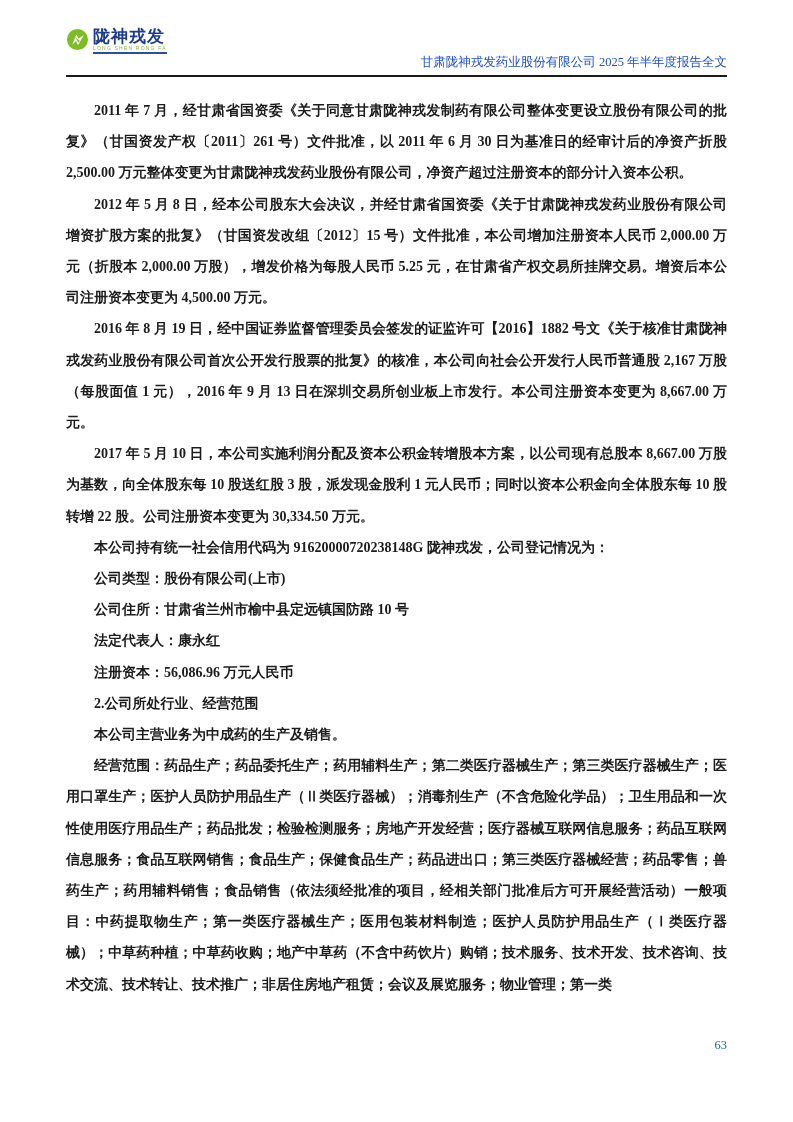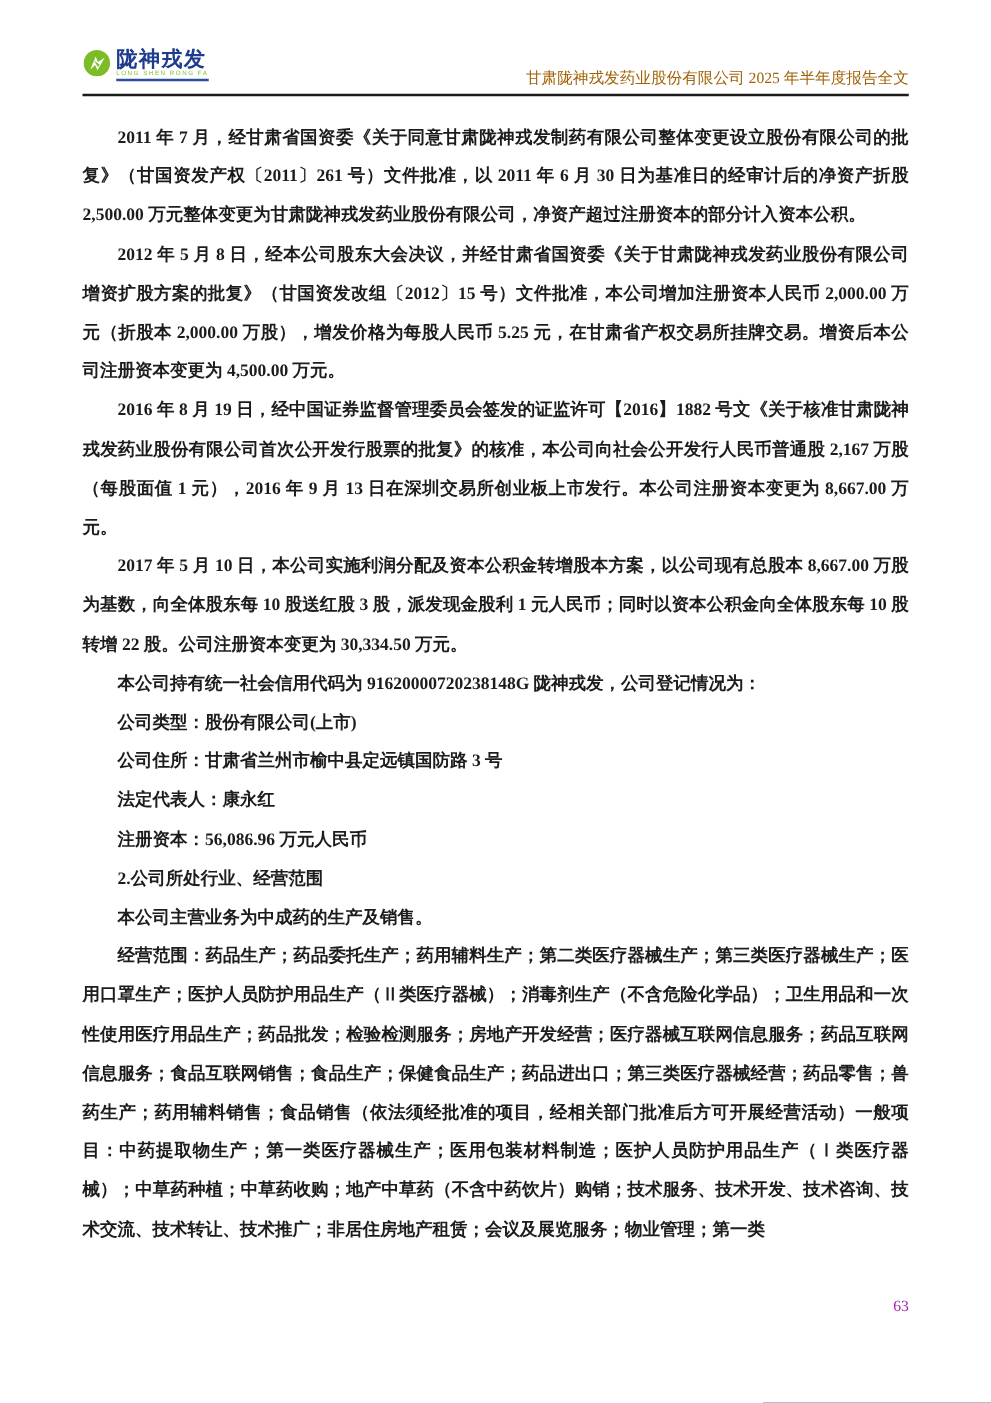--- a/index.html
+++ b/index.html
@@ -25,21 +25,21 @@
     display: flex;
     justify-content: space-between;
     align-items: flex-end;
     border-bottom: 2px solid #1b1b1b;
     box-sizing: border-box;
   }
   .logo {
     display: flex;
     align-items: flex-start;
     gap: 4px;
-    padding-bottom: 10px;
+    padding-bottom: 21px;
   }
   .logo-icon { width: 23px; height: 23px; display: block; }
   .logo-textcol { display: flex; flex-direction: column; }
   .logo-cn {
     font-size: 17px;
     font-weight: bold;
     line-height: 17px;
     color: #1e3c8e;
     letter-spacing: 1px;
     font-family: "Liberation Sans", sans-serif;
@@ -51,21 +51,21 @@
     color: #7cbc27;
     font-family: "Liberation Sans", sans-serif;
     border-bottom: 2px solid #2b4ea2;
     padding-bottom: 1px;
     white-space: nowrap;
   }
   .header-title {
     font-size: 12.5px;
     line-height: 14px;
     padding-bottom: 6px;
-    color: #a16207;
+    color: #1d4ed8;
     white-space: nowrap;
   }
   
   .doc-body {
     position: absolute;
     left: 66px;
     top: 95px;
     width: 661px;
     font-size: 14px;
     line-height: 31.2px;
@@ -75,21 +75,21 @@
     margin: 0;
     text-indent: 2em;
     font-weight: bold;
   }
   
   .page-number {
     position: absolute;
     top: 1038px;
     right: 66px;
     font-size: 12.5px;
-    color: #a21caf;
+    color: #0f766e;
   }
 </style>
 </head>
 <body>
 
 <div class="page">
 
   <div class="header">
     <div class="logo">
       <span>
@@ -107,21 +107,21 @@
     <div class="header-title">甘肃陇神戎发药业股份有限公司 2025 年半年度报告全文</div>
   </div>
 
   <div class="doc-body">
       <p>2011 年 7 月，经甘肃省国资委《关于同意甘肃陇神戎发制药有限公司整体变更设立股份有限公司的批复》（甘国资发产权〔2011〕261 号）文件批准，以 2011 年 6 月 30 日为基准日的经审计后的净资产折股 2,500.00 万元整体变更为甘肃陇神戎发药业股份有限公司，净资产超过注册资本的部分计入资本公积。</p>
       <p>2012 年 5 月 8 日，经本公司股东大会决议，并经甘肃省国资委《关于甘肃陇神戎发药业股份有限公司增资扩股方案的批复》（甘国资发改组〔2012〕15 号）文件批准，本公司增加注册资本人民币 2,000.00 万元（折股本 2,000.00 万股），增发价格为每股人民币 5.25 元，在甘肃省产权交易所挂牌交易。增资后本公司注册资本变更为 4,500.00 万元。</p>
       <p>2016 年 8 月 19 日，经中国证券监督管理委员会签发的证监许可【2016】1882 号文《关于核准甘肃陇神戎发药业股份有限公司首次公开发行股票的批复》的核准，本公司向社会公开发行人民币普通股 2,167 万股（每股面值 1 元），2016 年 9 月 13 日在深圳交易所创业板上市发行。本公司注册资本变更为 8,667.00 万元。</p>
       <p>2017 年 5 月 10 日，本公司实施利润分配及资本公积金转增股本方案，以公司现有总股本 8,667.00 万股为基数，向全体股东每 10 股送红股 3 股，派发现金股利 1 元人民币；同时以资本公积金向全体股东每 10 股转增 22 股。公司注册资本变更为 30,334.50 万元。</p>
       <p>本公司持有统一社会信用代码为 91620000720238148G 陇神戎发，公司登记情况为：</p>
       <p>公司类型：股份有限公司(上市)</p>
-      <p>公司住所：甘肃省兰州市榆中县定远镇国防路 3 号</p>
+      <p>公司住所：甘肃省兰州市榆中县定远镇国防路 10 号</p>
       <p>法定代表人：康永红</p>
       <p>注册资本：56,086.96 万元人民币</p>
       <p>2.公司所处行业、经营范围</p>
       <p>本公司主营业务为中成药的生产及销售。</p>
       <p>经营范围：药品生产；药品委托生产；药用辅料生产；第二类医疗器械生产；第三类医疗器械生产；医用口罩生产；医护人员防护用品生产（Ⅱ类医疗器械）；消毒剂生产（不含危险化学品）；卫生用品和一次性使用医疗用品生产；药品批发；检验检测服务；房地产开发经营；医疗器械互联网信息服务；药品互联网信息服务；食品互联网销售；食品生产；保健食品生产；药品进出口；第三类医疗器械经营；药品零售；兽药生产；药用辅料销售；食品销售（依法须经批准的项目，经相关部门批准后方可开展经营活动）一般项目：中药提取物生产；第一类医疗器械生产；医用包装材料制造；医护人员防护用品生产（Ⅰ类医疗器械）；中草药种植；中草药收购；地产中草药（不含中药饮片）购销；技术服务、技术开发、技术咨询、技术交流、技术转让、技术推广；非居住房地产租赁；会议及展览服务；物业管理；第一类</p>
     </div>
 
   <div class="page-number">63</div>
 
 </div>

